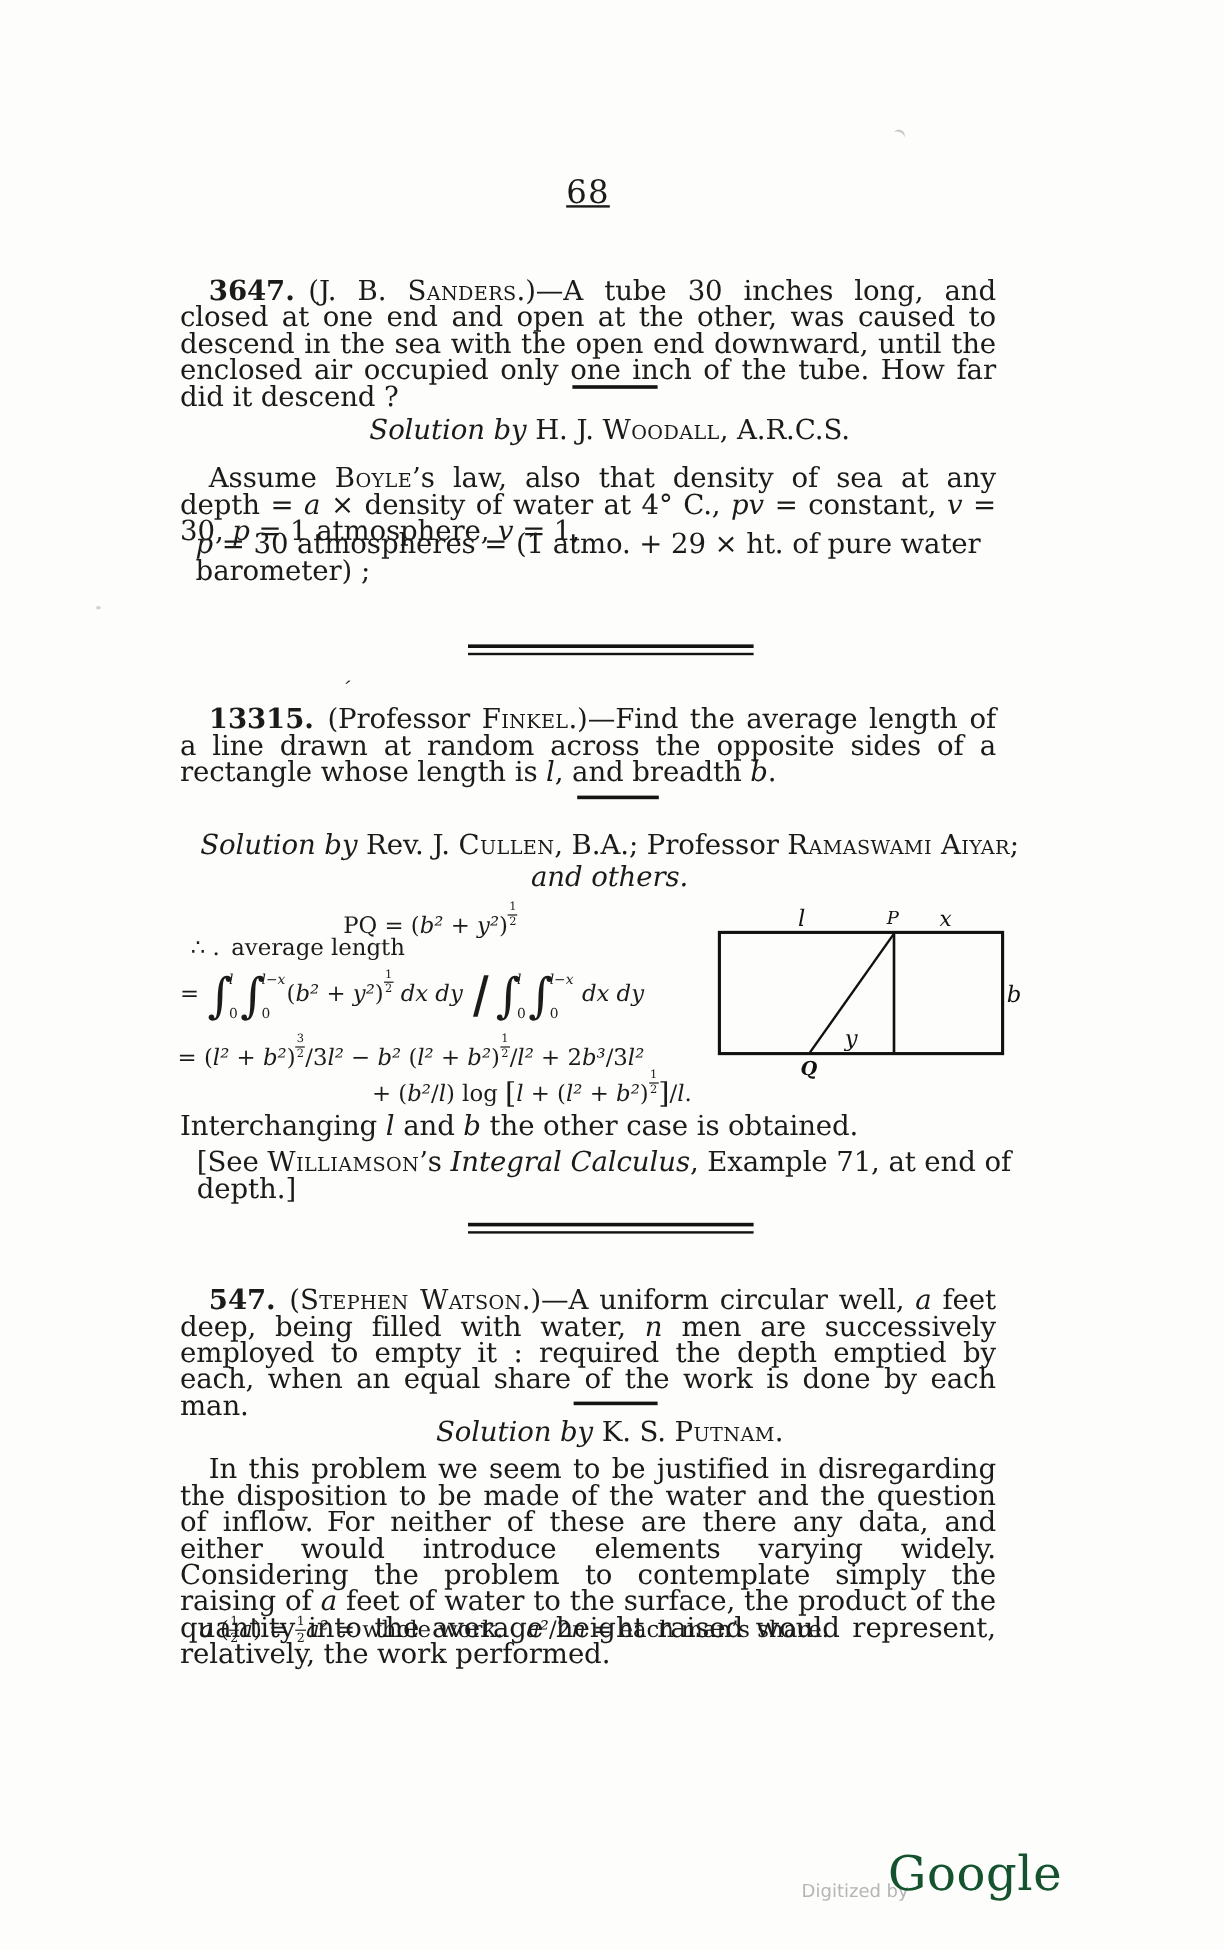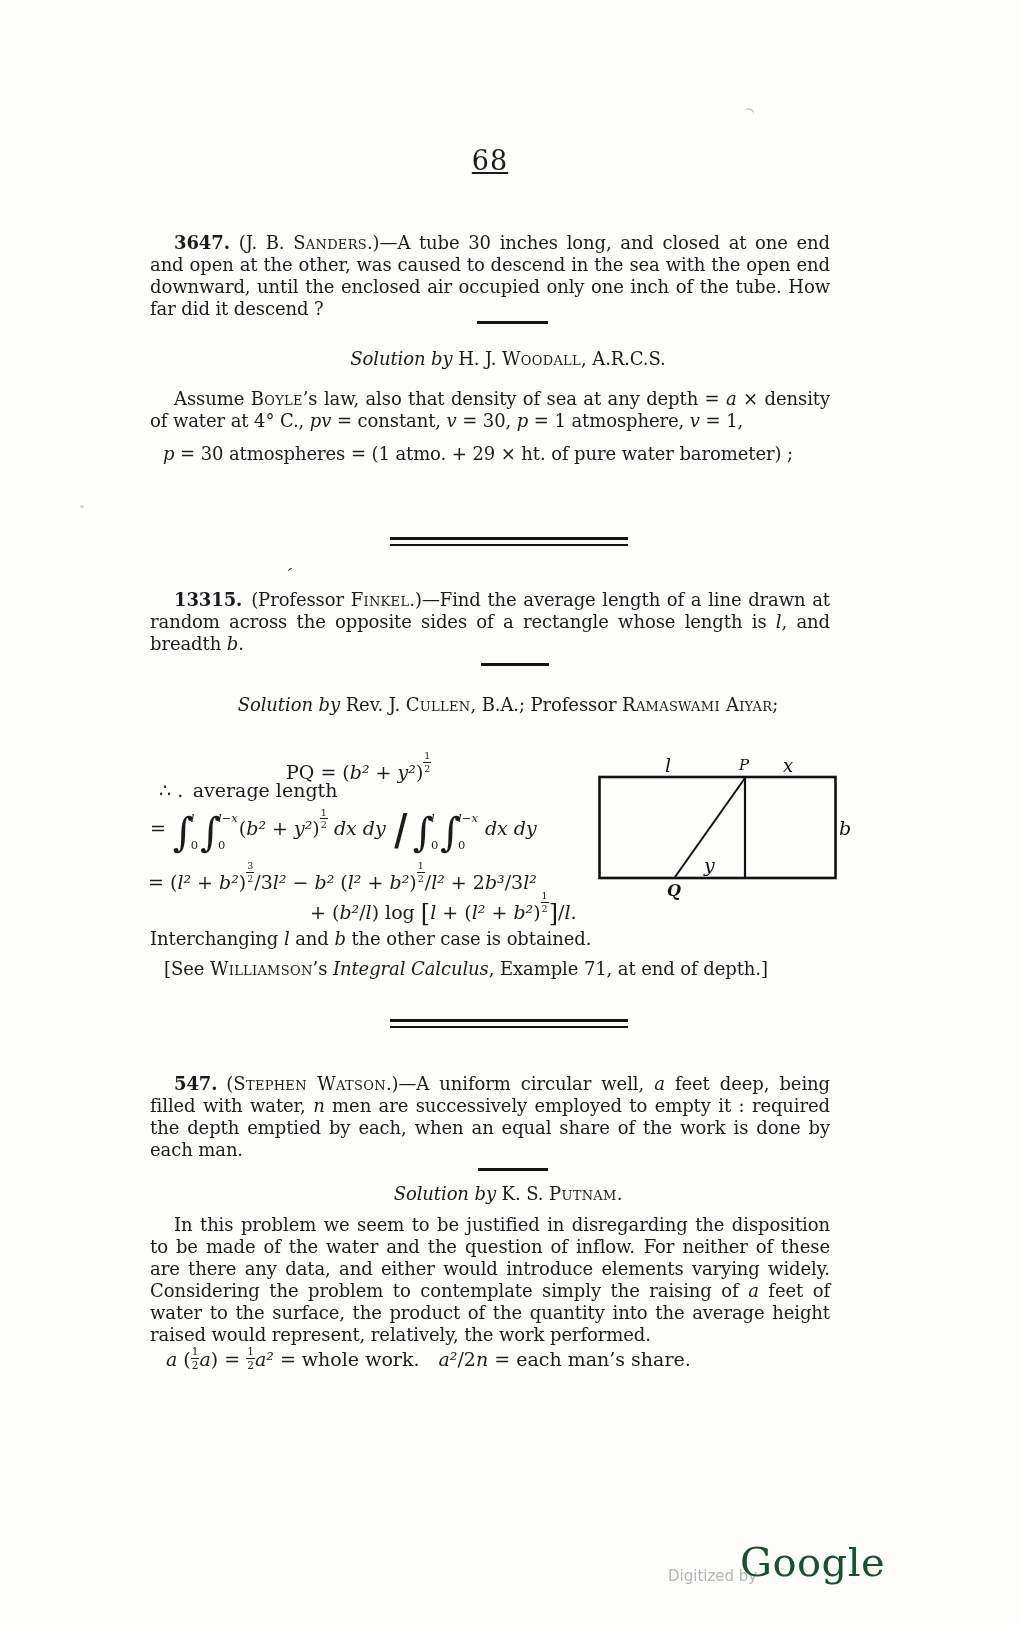--- a/index.html
+++ b/index.html
@@ -1,21 +1,21 @@
 <!DOCTYPE html>
 <html><head>
 <meta charset="utf-8">
 <style>
   html,body{margin:0;padding:0;background:#ffffff;}
   .page{
     position:relative;width:1020px;height:1625px;background:#fdfdfc;
     font-family:"DejaVu Serif",serif;color:#1b1b1b;overflow:hidden;
   }
   .abs{position:absolute;}
-  .body-text{font-size:18px;line-height:22px;letter-spacing:-0.1px;}
+  .body-text{font-size:23px;line-height:22px;letter-spacing:-0.1px;}
   .just{text-align:justify;text-align-last:left;}
   .ind{text-indent:24px;}
   .center{text-align:center;}
   .sc{font-variant:small-caps;letter-spacing:0.3px;}
   .i{font-style:italic;}
   .b{font-weight:bold;}
   .pagenum{font-size:27px;letter-spacing:1px;}
   
   .rule{background:#141414;height:3px;}
   .drule{border-top:3px solid #131313;border-bottom:2px solid #131313;height:4px;}
@@ -68,20 +68,21 @@
 
   <div class="abs drule" style="left:390px;top:537px;width:238px;"></div>
 
   <div class="abs stray" style="left:287px;top:564px;">′</div>
 
   <div class="abs body-text just ind" style="left:150px;top:589px;width:680px;"><span class="b">13315.</span><span> (Professor </span><span class="sc">Finkel</span><span>.)—Find the average length of a line drawn at random across the opposite sides of a rectangle whose length is </span><span class="i">l</span><span>, and breadth </span><span class="i">b</span><span>.</span></div>
 
   <div class="abs rule" style="left:481px;top:663px;width:68px;"></div>
 
   <div class="abs body-text center" style="left:150px;top:694px;width:716px;"><span class="i">Solution by </span><span>Rev. J. </span><span class="sc">Cullen</span><span>, B.A.;  Professor </span><span class="sc">Ramaswami Aiyar</span><span>;</span></div>
+  <div class="abs body-text center" style="left:150px;top:720px;width:716px;"><span class="i">and others.</span></div>
 
   <div class="abs mathline" style="left:286px;top:751px;"><span>PQ = (</span><span class="i">b²</span><span> + </span><span class="i">y²</span><span>)</span><span class="sfrac sup"><span class="num">1</span><span class="den">2</span></span></div>
 
   <div class="abs mathline" style="left:159px;top:779px;"><span>∴ . average length</span></div>
 
   <div class="abs int-line" style="left:150px;top:805px;"><span>= </span><span class="intwrap"><span class="intsign">∫</span><span class="intlims">
           <span class="inthi">l</span>
           <span class="intlo">0</span>
         </span></span><span class="intwrap"><span class="intsign">∫</span><span class="intlims">
           <span class="inthi">l−x</span>

